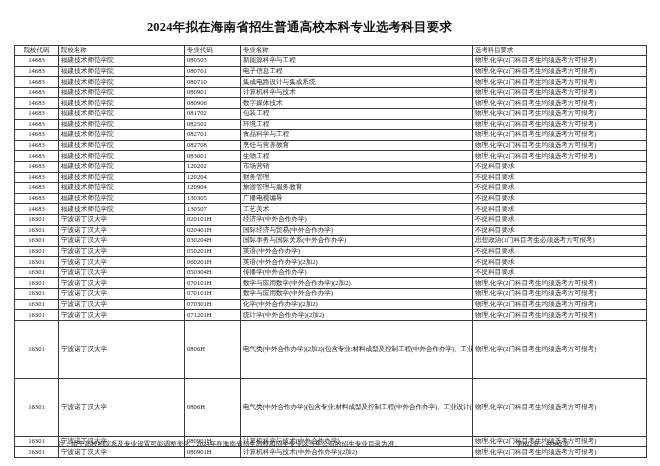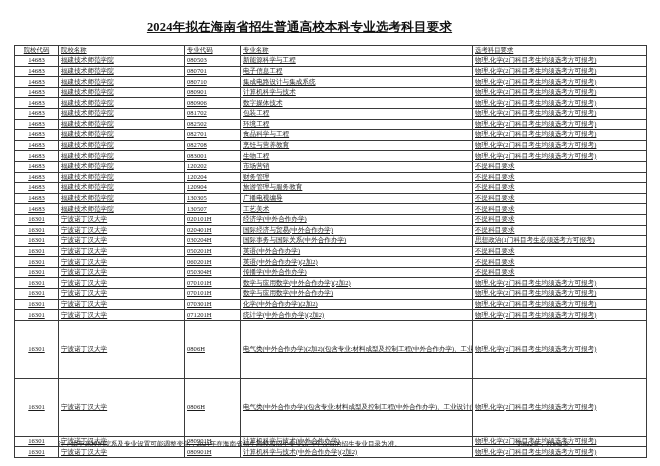--- a/index.html
+++ b/index.html
@@ -13,21 +13,20 @@
     font-family: "Liberation Serif", "DejaVu Serif", serif;
     color: #1b1b1b;
     overflow: hidden;
   }
   .page {
     position: relative;
     width: 599px;
     height: 466px;
     box-sizing: border-box;
     padding: 0 14px;
-    text-decoration: underline;
   }
   .doc-title {
     text-align: center;
     font-size: 12.5px;
     font-weight: bold;
     letter-spacing: 0.2px;
     padding-top: 19px;
     padding-bottom: 9px;
     color: #101010;
   }

